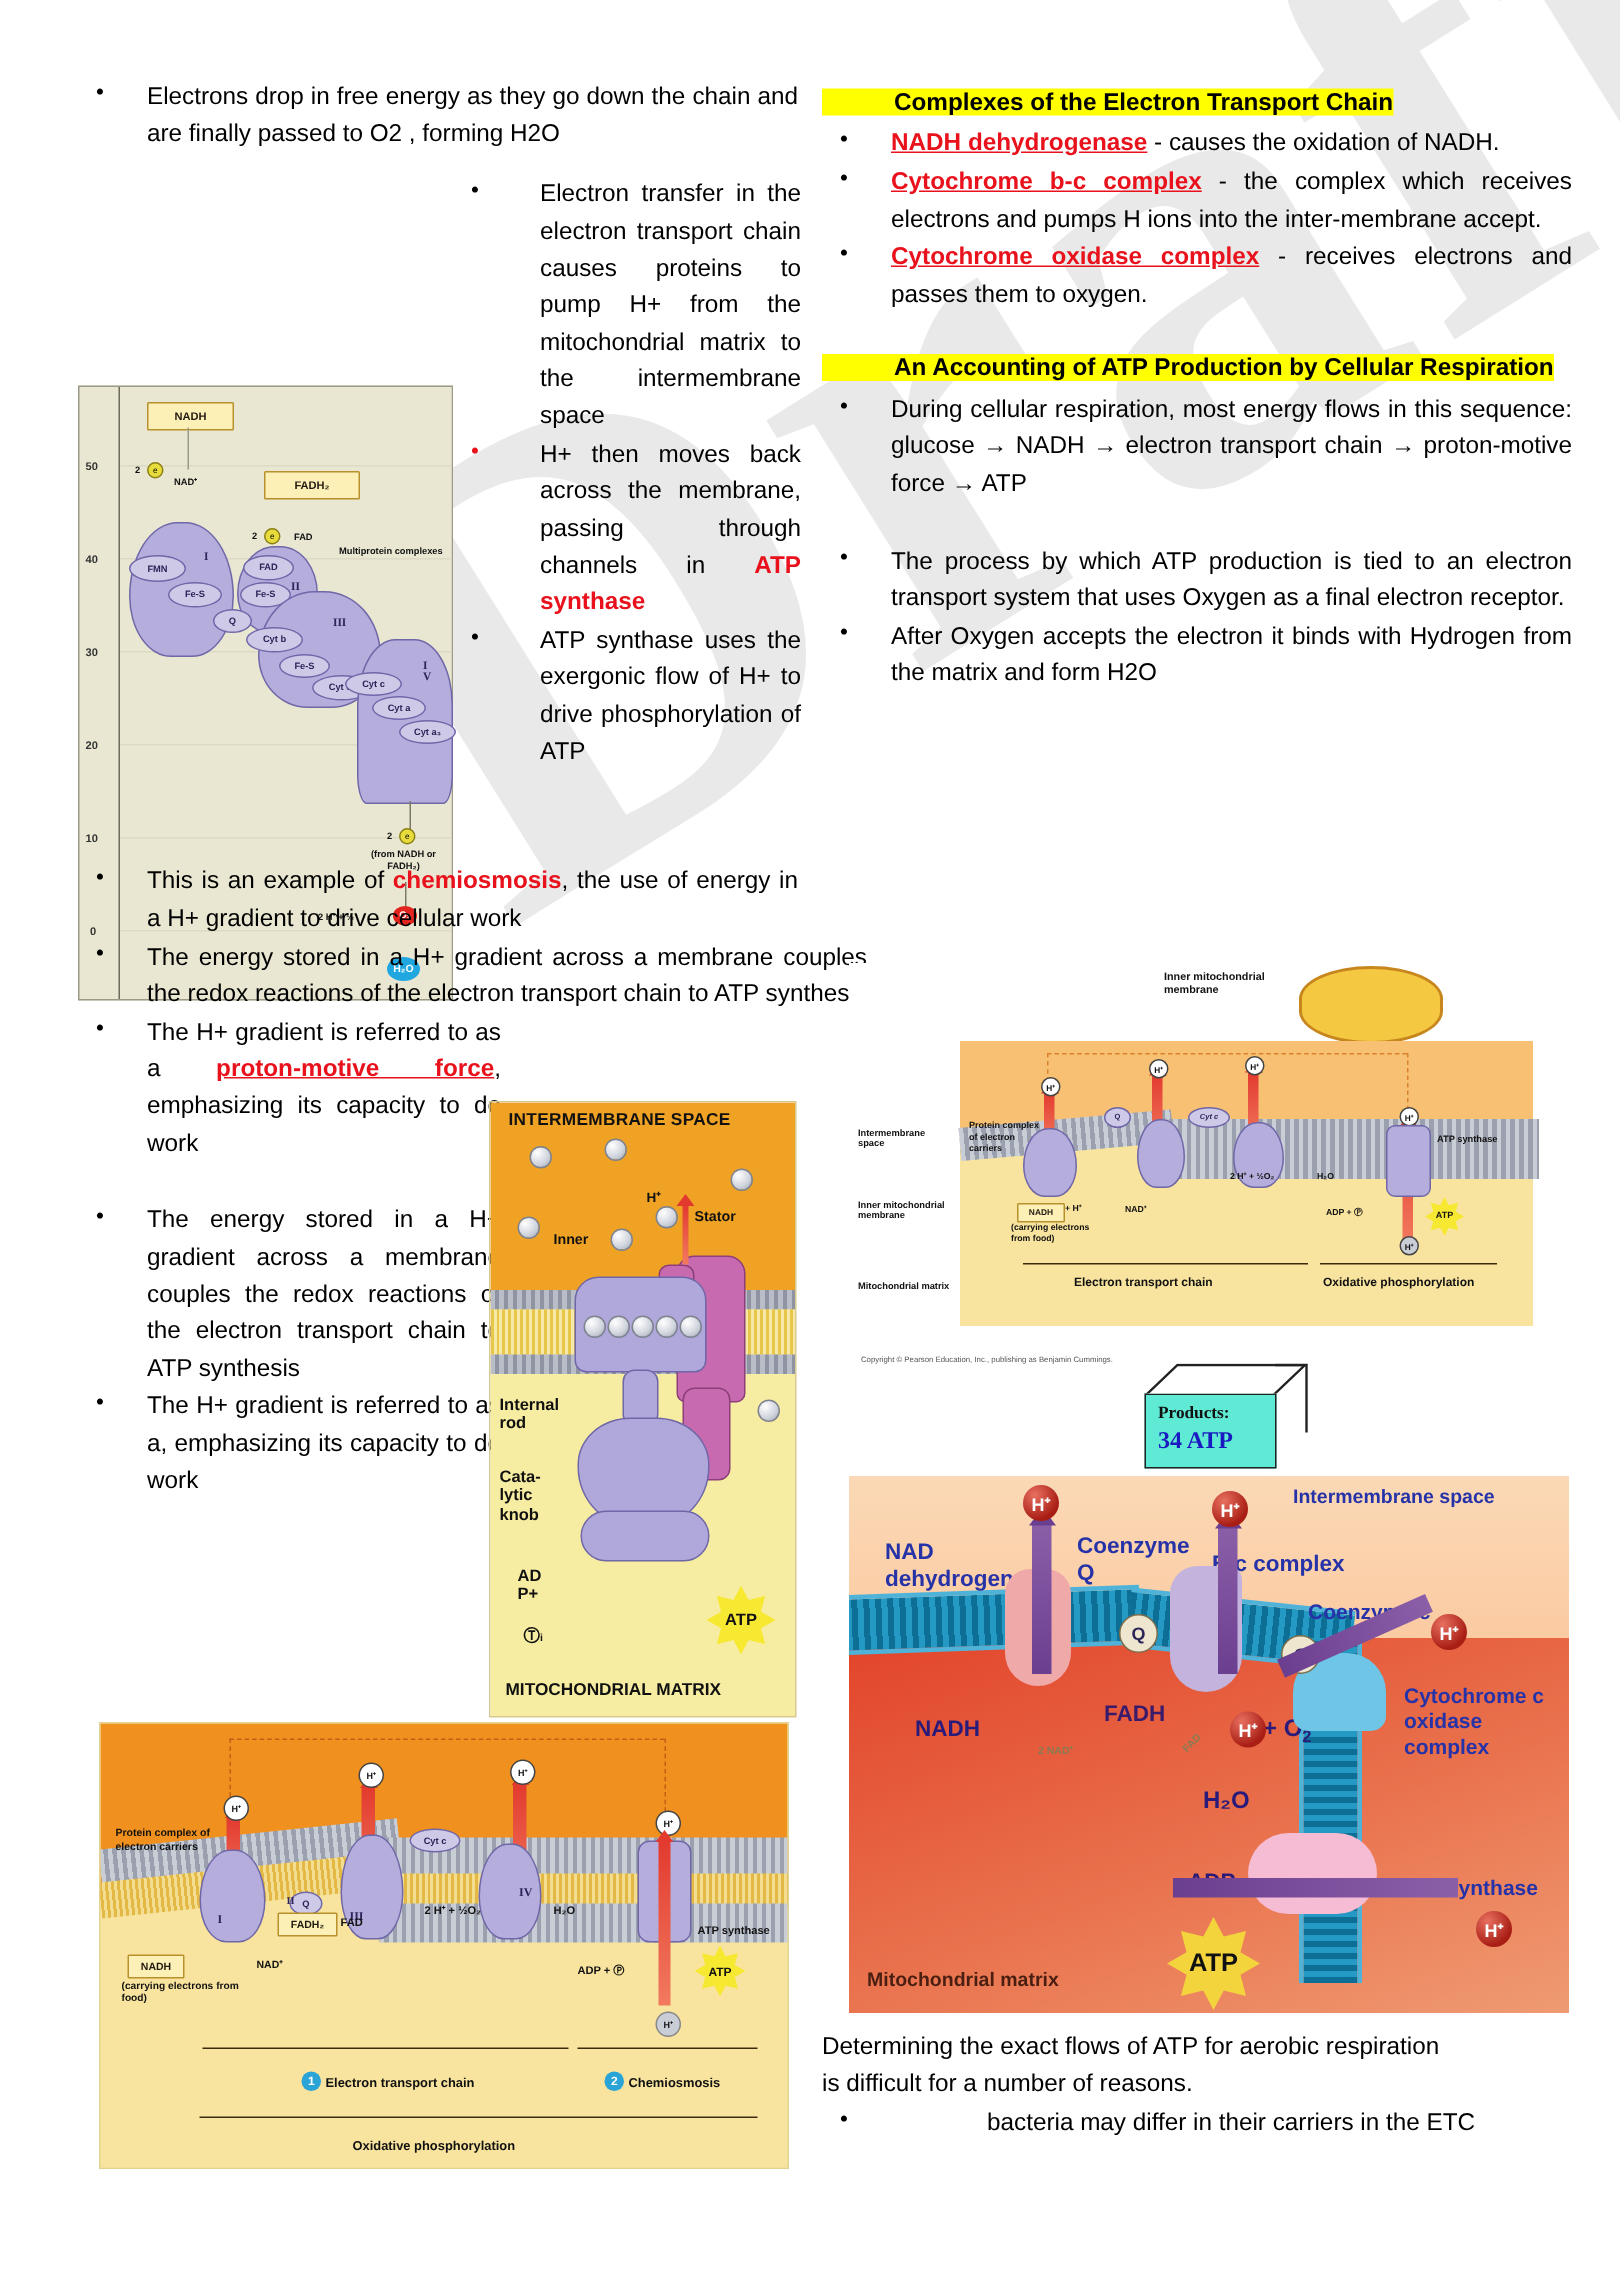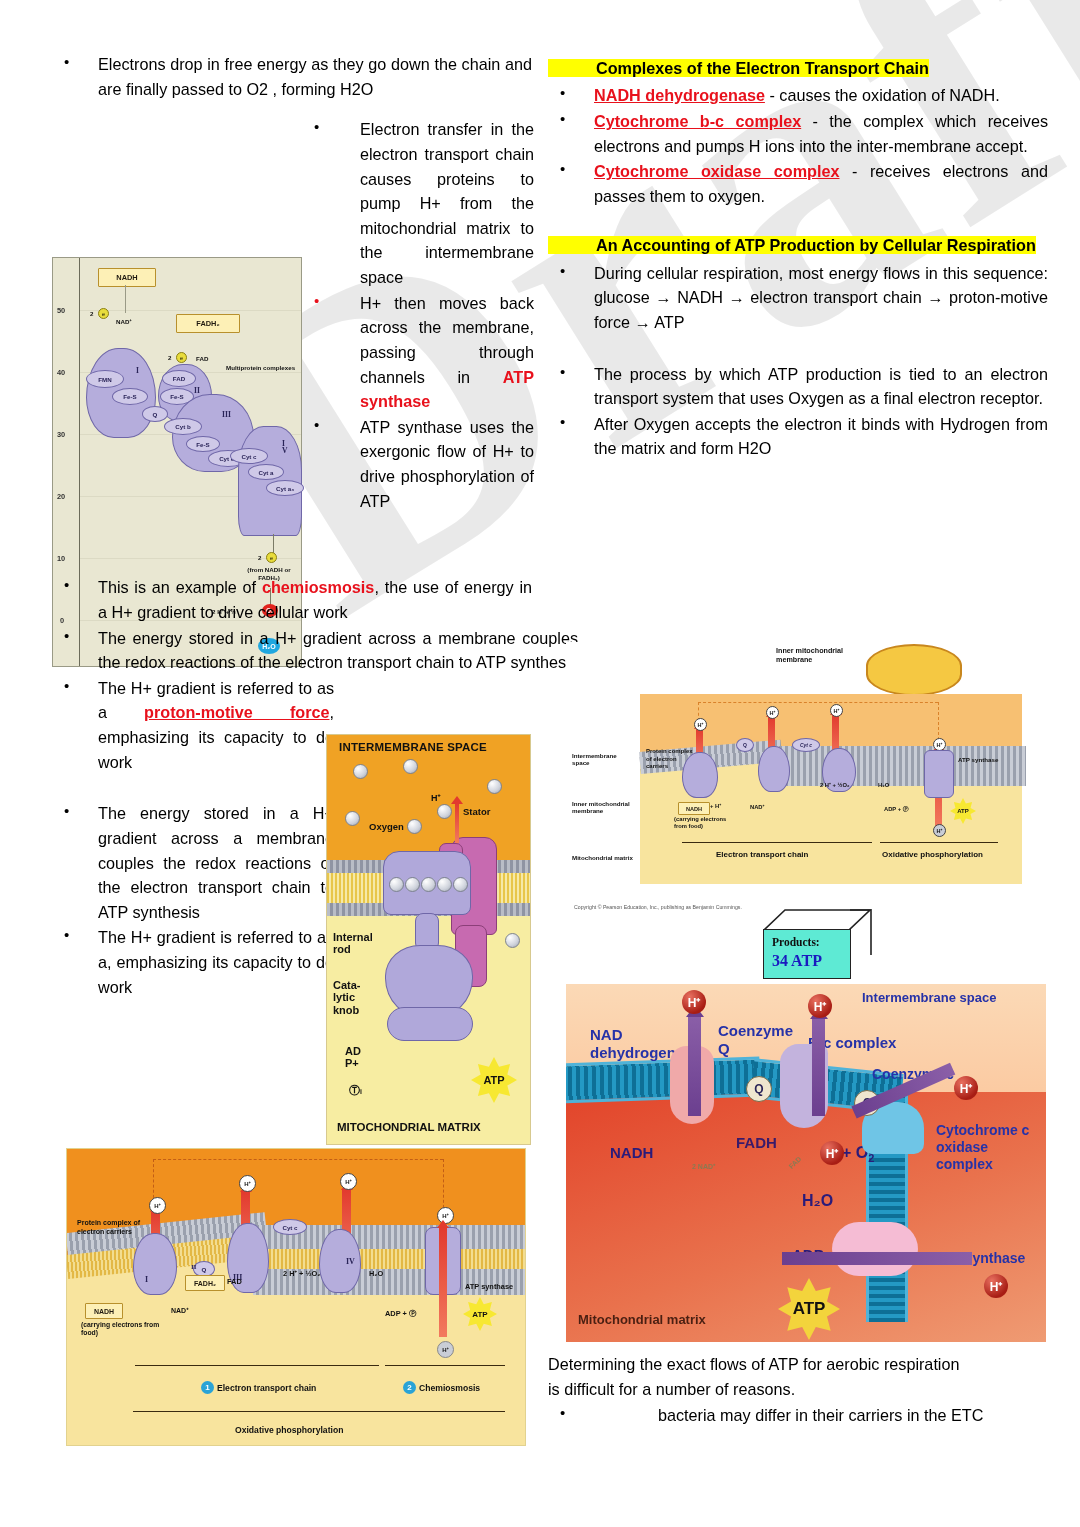--- a/index.html
+++ b/index.html
@@ -330,21 +330,21 @@
     <div class="figlabel" style="left:12px;top:6px;font-size:11.5px;letter-spacing:0.2px;">INTERMEMBRANE SPACE</div>
 
     <div class="proton" style="left:26px;top:29px;"></div>
     <div class="proton" style="left:76px;top:24px;"></div>
     <div class="proton" style="left:160px;top:44px;"></div>
     <div class="proton" style="left:18px;top:76px;"></div>
     <div class="proton" style="left:80px;top:84px;"></div>
     <div class="proton" style="left:110px;top:69px;"></div>
 
     <div class="figlabel" style="left:104px;top:56px;font-size:9px;">H⁺</div>
-    <div class="figlabel" style="left:42px;top:86px;font-size:9.5px;">Oxygen</div>
+    <div class="figlabel" style="left:42px;top:86px;font-size:9.5px;">Inner</div>
     <div class="figlabel" style="left:136px;top:71px;font-size:9.5px;">Stator</div>
 
     <div class="statorbody" style="left:124px;top:102px;width:44px;height:96px;border-radius:12px 12px 6px 6px;"></div>
     <div class="statorbody" style="left:112px;top:108px;width:22px;height:16px;border-radius:7px;"></div>
     <div class="statorbody" style="left:114px;top:152px;width:24px;height:16px;border-radius:7px;"></div>
     <div class="statorbody" style="left:128px;top:190px;width:30px;height:60px;border-radius:8px;"></div>
     <div class="redarrow" style="left:128px;top:68px;width:4px;height:40px;"></div>
 
     <div class="rotorbody" style="left:56px;top:116px;width:86px;height:62px;border-radius:16px 16px 8px 8px;"></div>
     <div class="proton" style="left:62px;top:142px;"></div>

